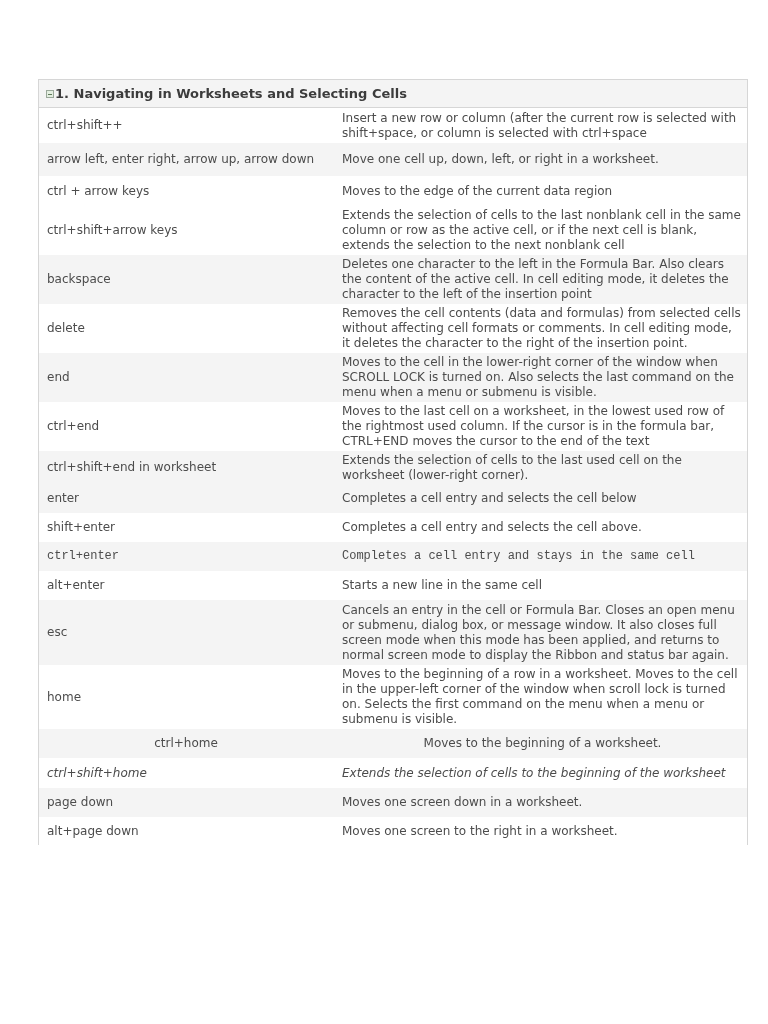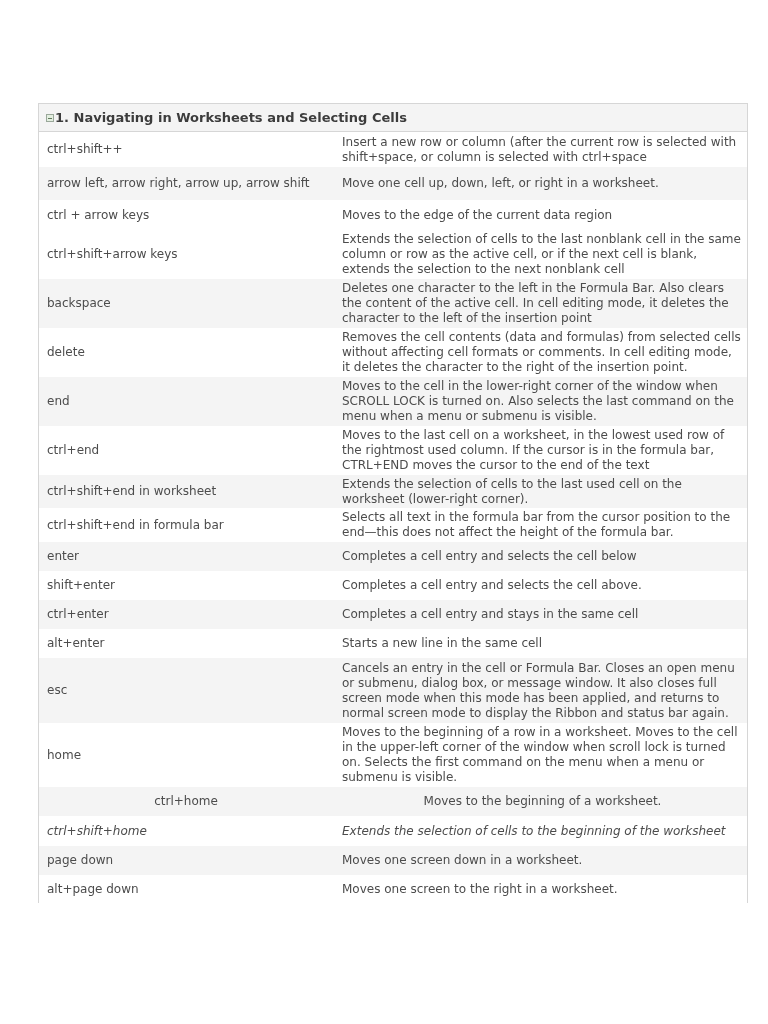--- a/index.html
+++ b/index.html
@@ -11,21 +11,21 @@
     width: 768px;
     height: 1024px;
     position: relative;
     overflow: hidden;
     font-family: "DejaVu Sans", sans-serif;
     color: #4a4a4a;
   }
   .sheet {
     position: absolute;
     left: 38px;
-    top: 103px;
+    top: 79px;
     width: 708px;
     border-left: 1px solid #d6d6d6;
     border-right: 1px solid #d6d6d6;
     border-top: 1px solid #d6d6d6;
   }
   .section-header {
     height: 28px;
     background: #f4f4f4;
     border-bottom: 1px solid #d6d6d6;
     display: flex;
@@ -89,21 +89,21 @@
     <span class="collapse-icon"></span>
     <span class="section-title">1. Navigating in Worksheets and Selecting Cells</span>
   </div>
   <table class="shortcuts">
     <tbody id="rows-body">
         <tr class="row-odd" style="height: 35px;">
           <td class="key-cell">ctrl+shift++</td>
           <td class="desc-cell">Insert a new row or column (after the current row is selected with shift+space, or column is selected with ctrl+space</td>
         </tr>
         <tr class="row-even" style="height: 33px;">
-          <td class="key-cell">arrow left, arrow right, arrow up, arrow shift</td>
+          <td class="key-cell">arrow left, enter right, arrow up, arrow down</td>
           <td class="desc-cell">Move one cell up, down, left, or right in a worksheet.</td>
         </tr>
         <tr class="row-odd" style="height: 30px; margin-top: 47px;">
           <td class="key-cell">ctrl + arrow keys</td>
           <td class="desc-cell">Moves to the edge of the current data region</td>
         </tr>
         <tr class="row-odd" style="height: 49px;">
           <td class="key-cell">ctrl+shift+arrow keys</td>
           <td class="desc-cell">Extends the selection of cells to the last nonblank cell in the same column or row as the active cell, or if the next cell is blank, extends the selection to the next nonblank cell</td>
         </tr>
@@ -120,33 +120,29 @@
           <td class="desc-cell">Moves to the cell in the lower-right corner of the window when SCROLL LOCK is turned on. Also selects the last command on the menu when a menu or submenu is visible.</td>
         </tr>
         <tr class="row-odd" style="height: 49px;">
           <td class="key-cell">ctrl+end</td>
           <td class="desc-cell">Moves to the last cell on a worksheet, in the lowest used row of the rightmost used column. If the cursor is in the formula bar, CTRL+END moves the cursor to the end of the text</td>
         </tr>
         <tr class="row-even" style="height: 33px;">
           <td class="key-cell">ctrl+shift+end in worksheet</td>
           <td class="desc-cell">Extends the selection of cells to the last used cell on the worksheet (lower-right corner).</td>
         </tr>
-        <tr class="row-odd" style="height: 34px;">
-          <td class="key-cell">ctrl+shift+end in formula bar</td>
-          <td class="desc-cell">Selects all text in the formula bar from the cursor position to the end—this does not affect the height of the formula bar.</td>
-        </tr>
         <tr class="row-even" style="height: 29px; margin-left: 28px;">
           <td class="key-cell">enter</td>
           <td class="desc-cell">Completes a cell entry and selects the cell below</td>
         </tr>
         <tr class="row-odd" style="height: 29px;">
           <td class="key-cell">shift+enter</td>
           <td class="desc-cell">Completes a cell entry and selects the cell above.</td>
         </tr>
-        <tr class="row-even" style="height: 29px;">
+        <tr class="row-even" style="height: 29px; font-family: Liberation Mono, monospace;">
           <td class="key-cell">ctrl+enter</td>
           <td class="desc-cell">Completes a cell entry and stays in the same cell</td>
         </tr>
         <tr class="row-odd" style="height: 29px;">
           <td class="key-cell">alt+enter</td>
           <td class="desc-cell">Starts a new line in the same cell</td>
         </tr>
         <tr class="row-even" style="height: 65px;">
           <td class="key-cell">esc</td>
           <td class="desc-cell">Cancels an entry in the cell or Formula Bar. Closes an open menu or submenu, dialog box, or message window. It also closes full screen mode when this mode has been applied, and returns to normal screen mode to display the Ribbon and status bar again.</td>

